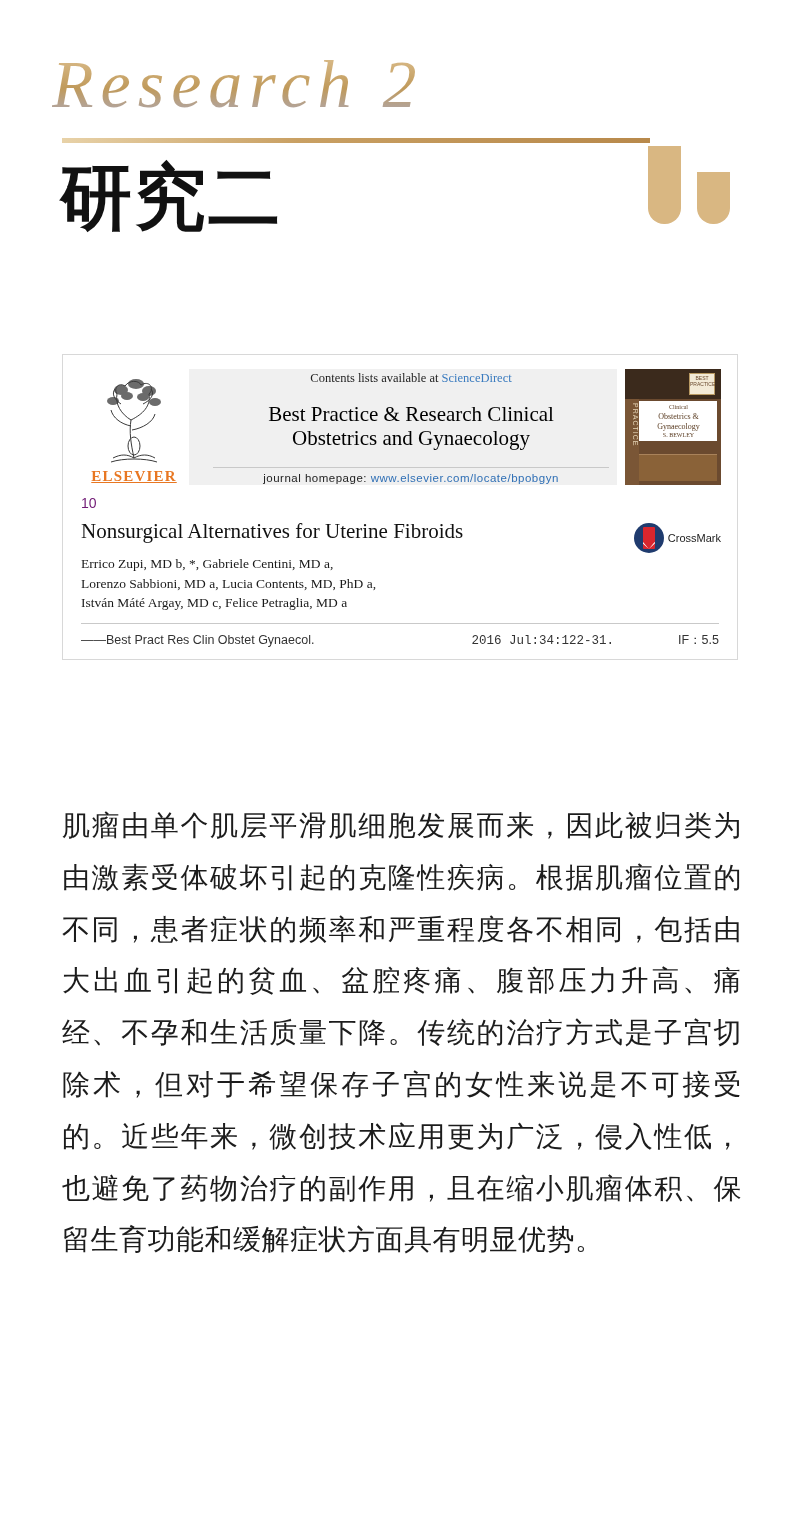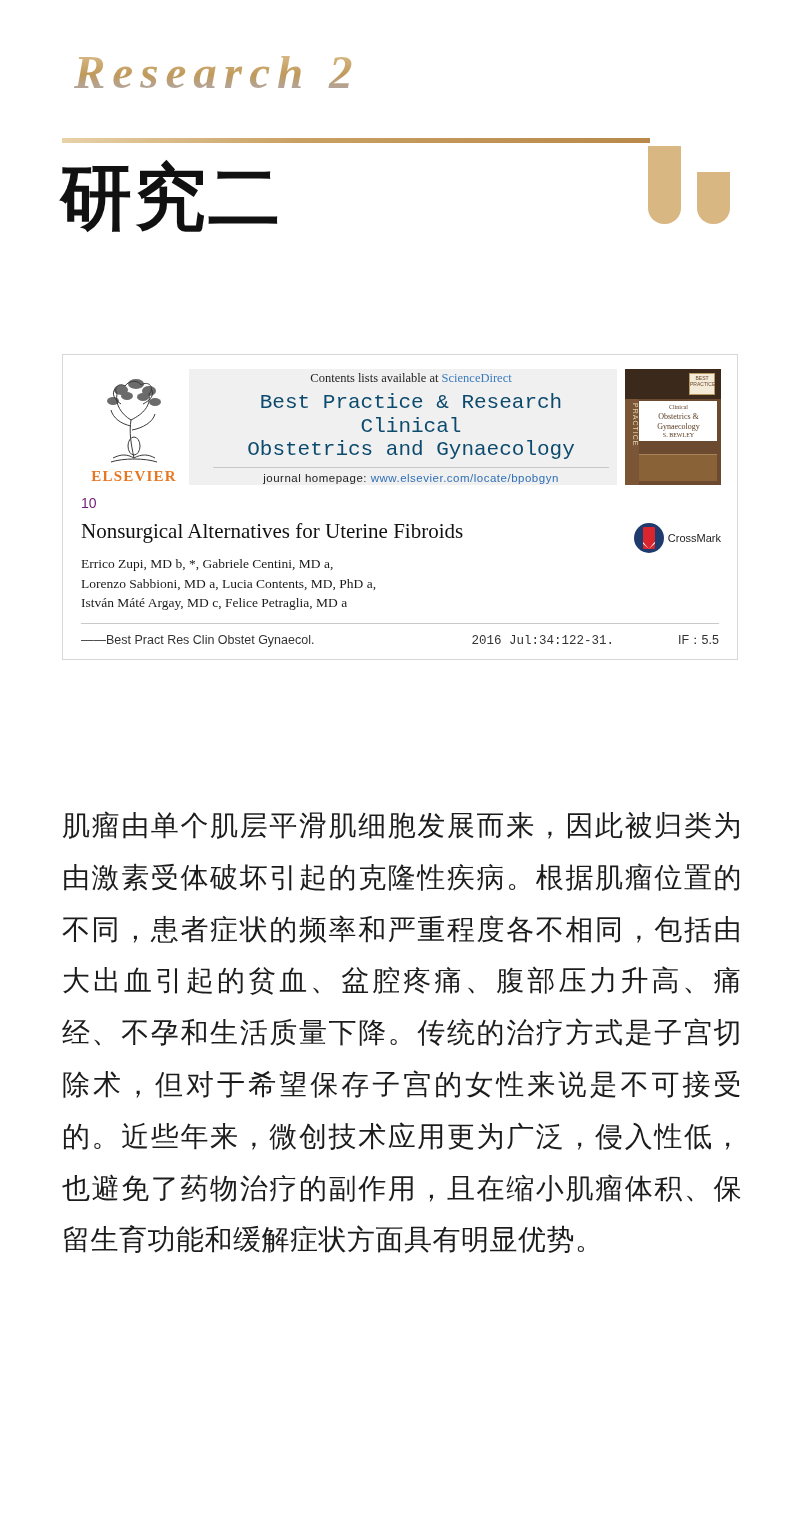--- a/index.html
+++ b/index.html
@@ -17,26 +17,26 @@
   }
 
   
   .header {
     position: relative;
     padding: 0;
     height: 290px;
   }
   .research-script {
     position: absolute;
-    left: 74px;
+    left: 52px;
     top: 45px;
     font-family: "Liberation Serif", serif;
     font-style: italic;
-    font-weight: bold;
-    font-size: 47px;
+    font-weight: normal;
+    font-size: 68px;
     letter-spacing: 7px;
     color: #c9a063;
     background: linear-gradient(180deg, #e3c79a 0%, #c09a5b 55%, #a8accd 100%);
     -webkit-background-clip: text;
     background-clip: text;
     -webkit-text-fill-color: transparent;
     white-space: nowrap;
   }
   .gold-rule {
     position: absolute;
@@ -116,43 +116,45 @@
     position: relative;
   }
   .tree-svg { display:block; }
   .elsevier-word {
     font-family: "Liberation Serif", serif;
     font-size: 15px;
     letter-spacing: 1.2px;
     color: #e87722;
     font-weight: bold;
     margin-top: 2px;
+    text-decoration: underline;
   }
   .masthead-center {
     flex: 1 1 auto;
     background: #f0f0f0;
     text-align: center;
     padding: 6px 8px 5px 24px;
     box-sizing: border-box;
     display: flex;
     flex-direction: column;
     justify-content: center;
+    gap: 12px;
   }
   .contents-line {
     font-family: "Liberation Serif", serif;
     font-size: 12.5px;
     color: #222;
     margin-bottom: 4px;
   }
   .contents-line .sd { color: #3a7bbf; }
   .journal-name {
-    font-family: Liberation Mono, monospace;
+    font-family: Liberation Serif, serif;
     font-size: 21px;
     line-height: 1.12;
-    color: #0c4a6e;
+    color: #000000;
     margin: 1px 0 5px 0;
   }
   .homepage-line {
     font-family: "Liberation Sans", sans-serif;
     font-size: 11.5px;
     letter-spacing: .5px;
     color: #222;
     border-top: 1px solid #c9c9c9;
     padding-top: 4px;
   }

